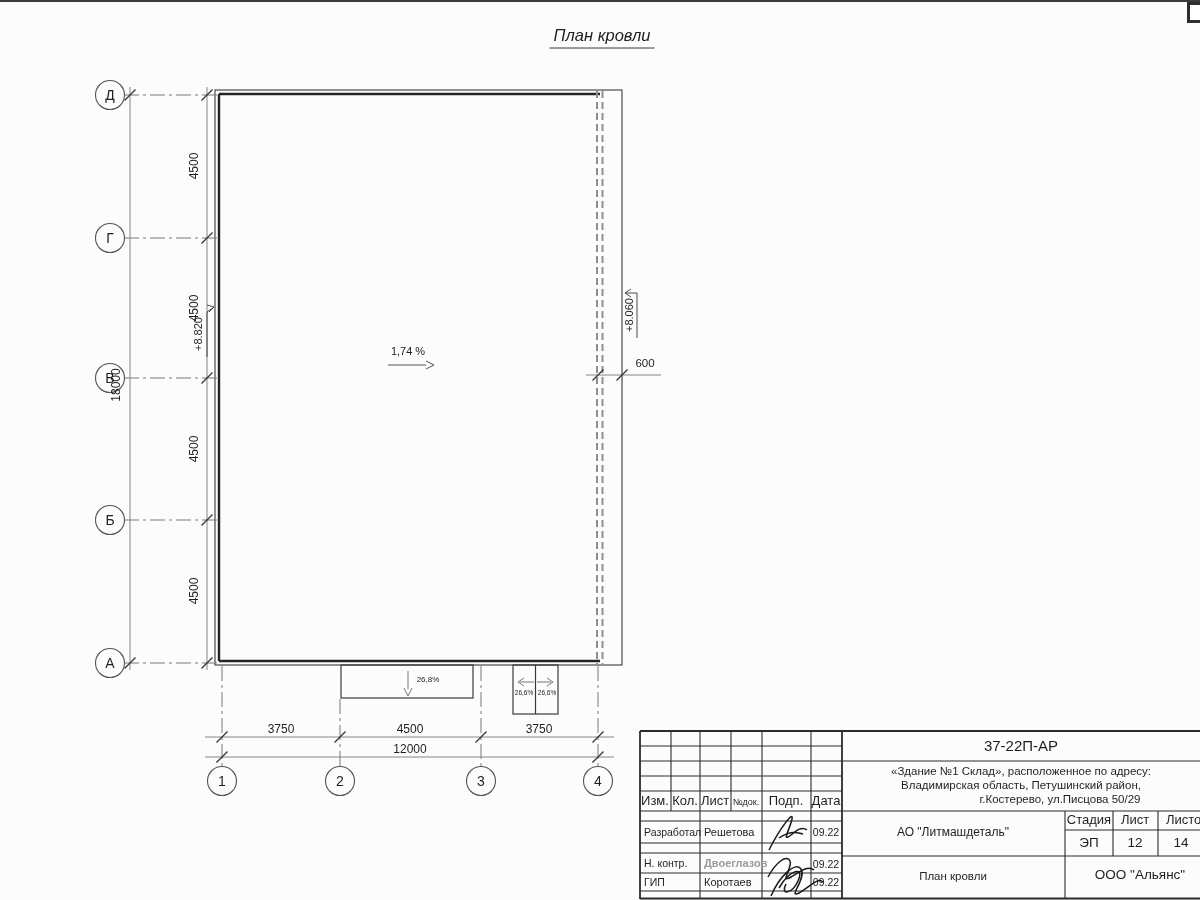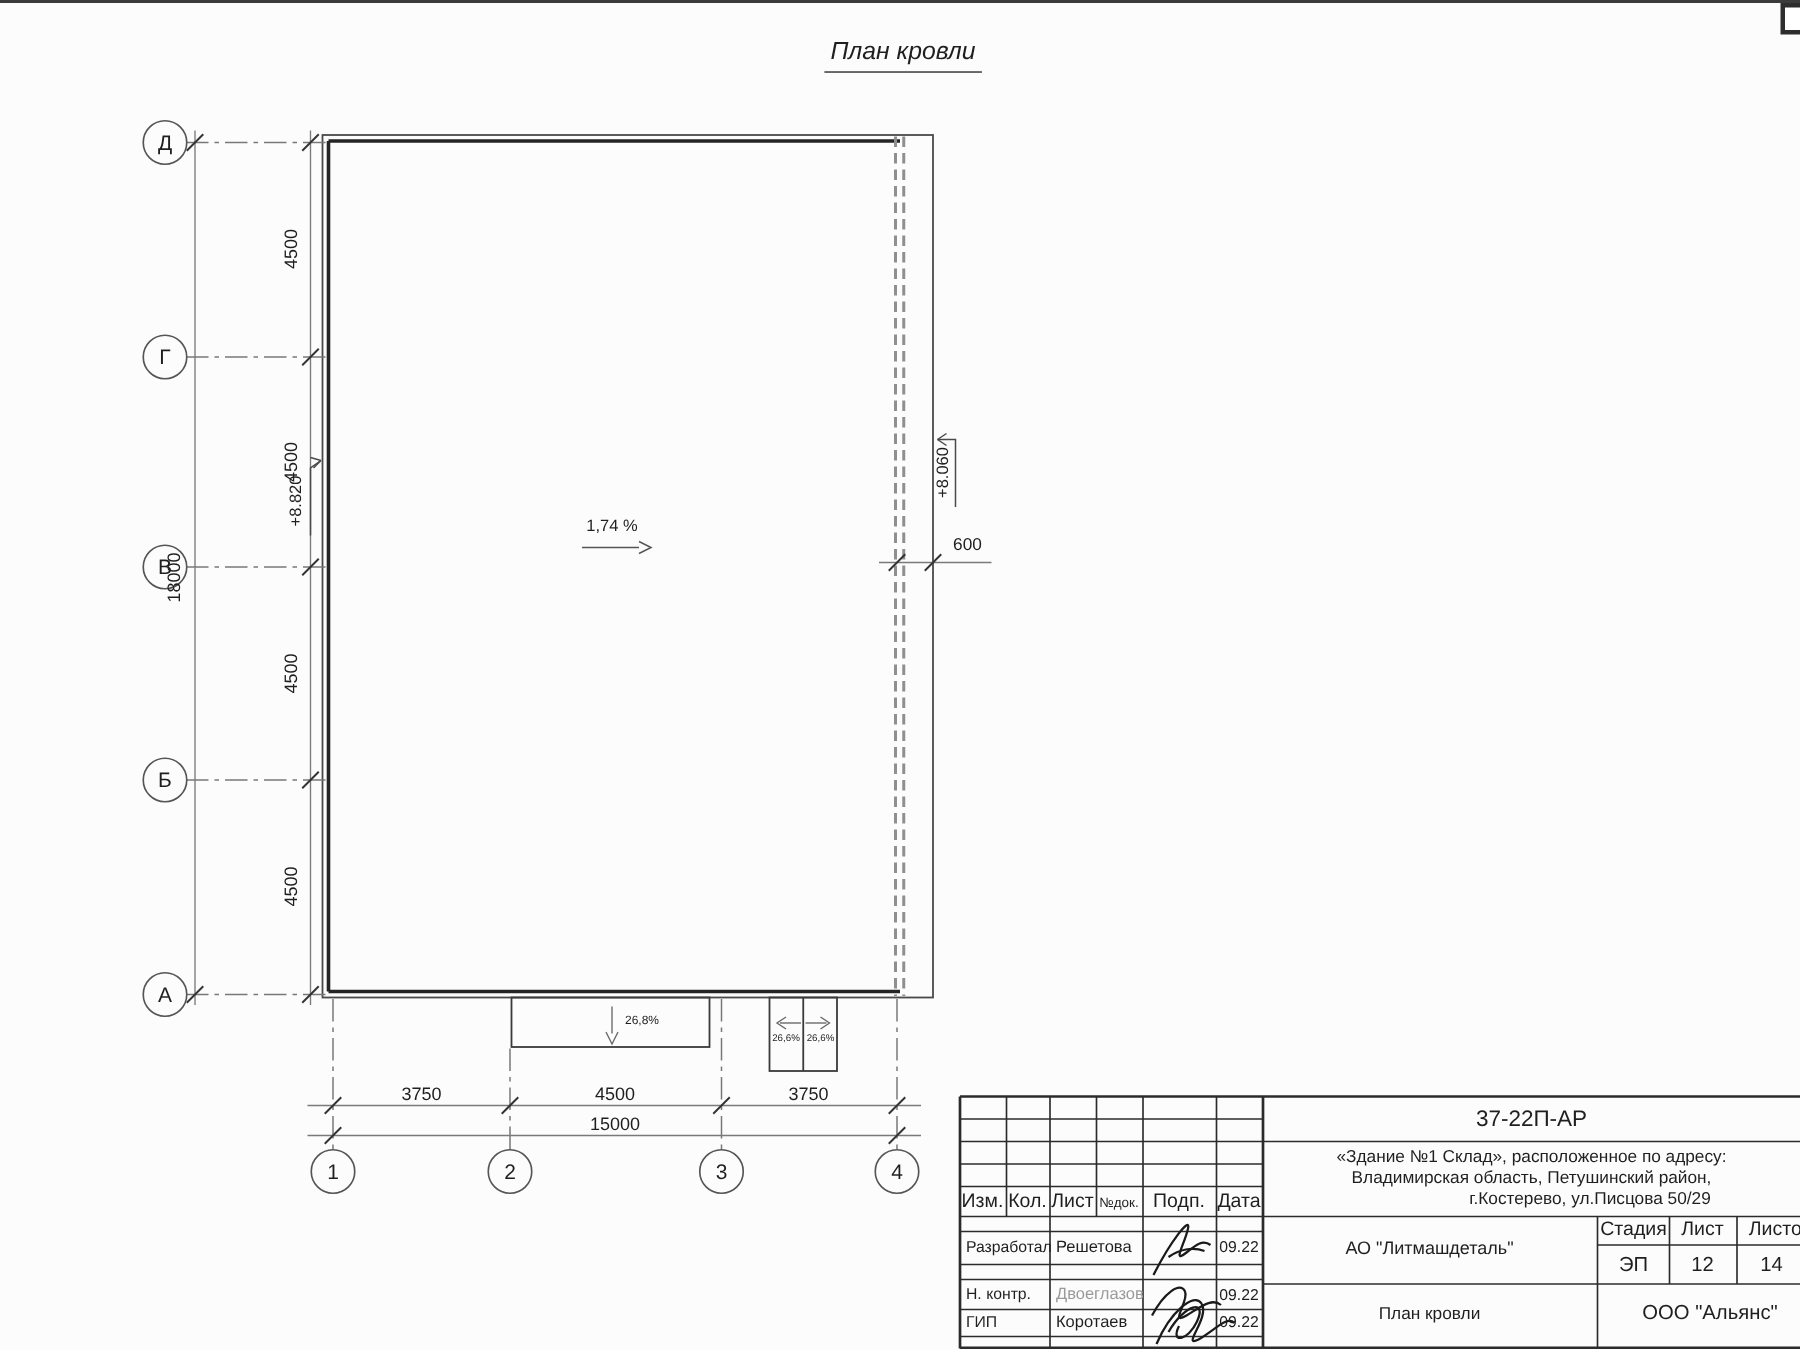--- a/index.html
+++ b/index.html
@@ -161,21 +161,21 @@
 
   <div class="lbl rot f12" style="left:195px;top:166px;">4500</div>
   <div class="lbl rot f12" style="left:195px;top:308px;">4500</div>
   <div class="lbl rot f12" style="left:195px;top:449px;">4500</div>
   <div class="lbl rot f12" style="left:195px;top:591px;">4500</div>
   <div class="lbl rot f12" style="left:117px;top:385px;">18000</div>
 
   <div class="lbl f12" style="left:281px;top:730px;">3750</div>
   <div class="lbl f12" style="left:410px;top:730px;">4500</div>
   <div class="lbl f12" style="left:539px;top:730px;">3750</div>
-  <div class="lbl f12" style="left:410px;top:750px;">15000</div>
+  <div class="lbl f12" style="left:410px;top:750px;">12000</div>
 
   <div class="lbl f115" style="left:645px;top:364px;">600</div>
   <div class="lbl f11" style="left:408px;top:351px;">1,74 %</div>
   <div class="lbl f8" style="left:428px;top:680px;text-align:center;">26,8%</div>
   <div class="lbl f6" style="left:524px;top:693px;">26,6%</div>
   <div class="lbl f6" style="left:547px;top:693px;">26,6%</div>
   <div class="lbl rot f11" style="left:198px;top:334px;">+8.820</div>
   <div class="lbl rot f11" style="left:629px;top:315px;">+8.060</div>
 
   <div class="lbl f13" style="left:655px;top:801px;">Изм.</div>
@@ -183,21 +183,21 @@
   <div class="lbl f13" style="left:715px;top:801px;">Лист</div>
   <div class="lbl f9" style="left:746px;top:802px;">№док.</div>
   <div class="lbl f13" style="left:786px;top:801px;text-align:right;">Подп.</div>
   <div class="lbl f13" style="left:826px;top:801px;">Дата</div>
 
   <div class="lbl lft f10" style="left:644px;top:832px;">Разработал</div>
   <div class="lbl lft f11" style="left:704px;top:832px;">Решетова</div>
   <div class="lbl f10" style="left:826px;top:832px;">09.22</div>
 
   <div class="lbl lft f10" style="left:644px;top:863px;">Н. контр.</div>
-  <div class="lbl lft f11 gray" style="left:704px;top:863px;">Двоеглазов</div>
+  <div class="lbl lft f11 gray" style="left:704px;top:863px;font-weight:bold;">Двоеглазов</div>
   <div class="lbl f10" style="left:826px;top:864px;">09.22</div>
 
   <div class="lbl lft f10" style="left:644px;top:882px;">ГИП</div>
   <div class="lbl lft f11" style="left:704px;top:882px;">Коротаев</div>
   <div class="lbl f10" style="left:826px;top:882px;">09.22</div>
 
   <div class="lbl f15" style="left:1021px;top:746px;">37-22П-АР</div>
   <div class="lbl f115" style="left:1021px;top:772px;">«Здание №1 Склад», расположенное по адресу:</div>
   <div class="lbl f115" style="left:1021px;top:786px;">Владимирская область, Петушинский район,</div>
   <div class="lbl f115" style="left:1021px;top:800px;margin-left:39px;">г.Костерево, ул.Писцова 50/29</div>

